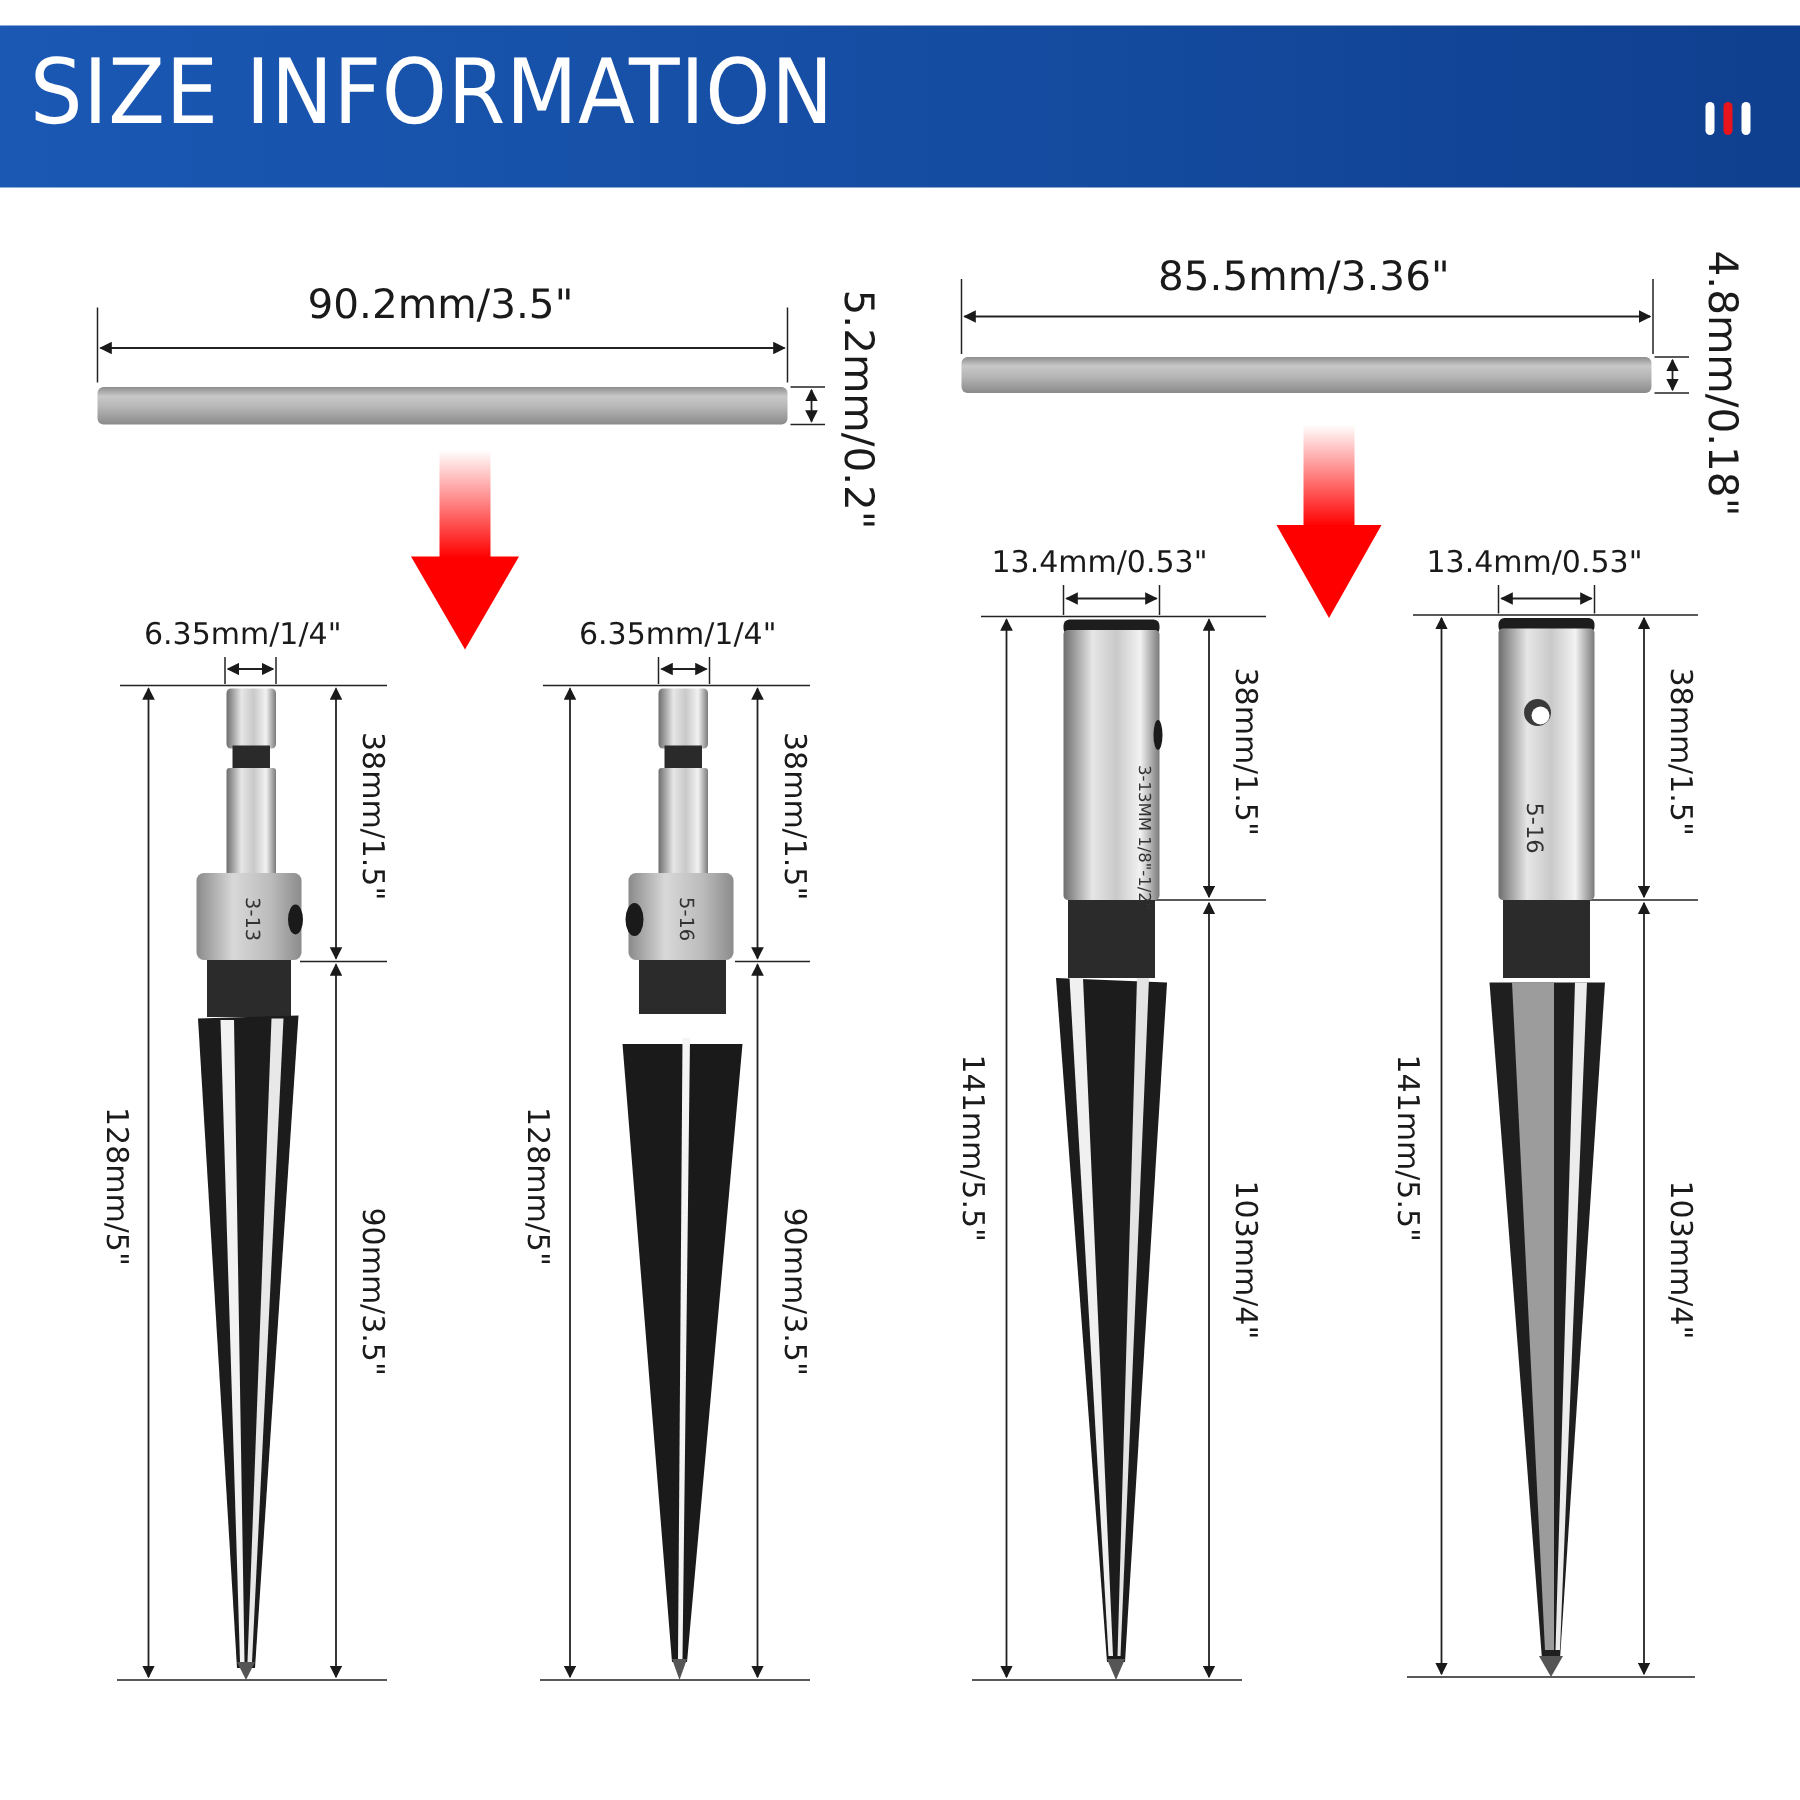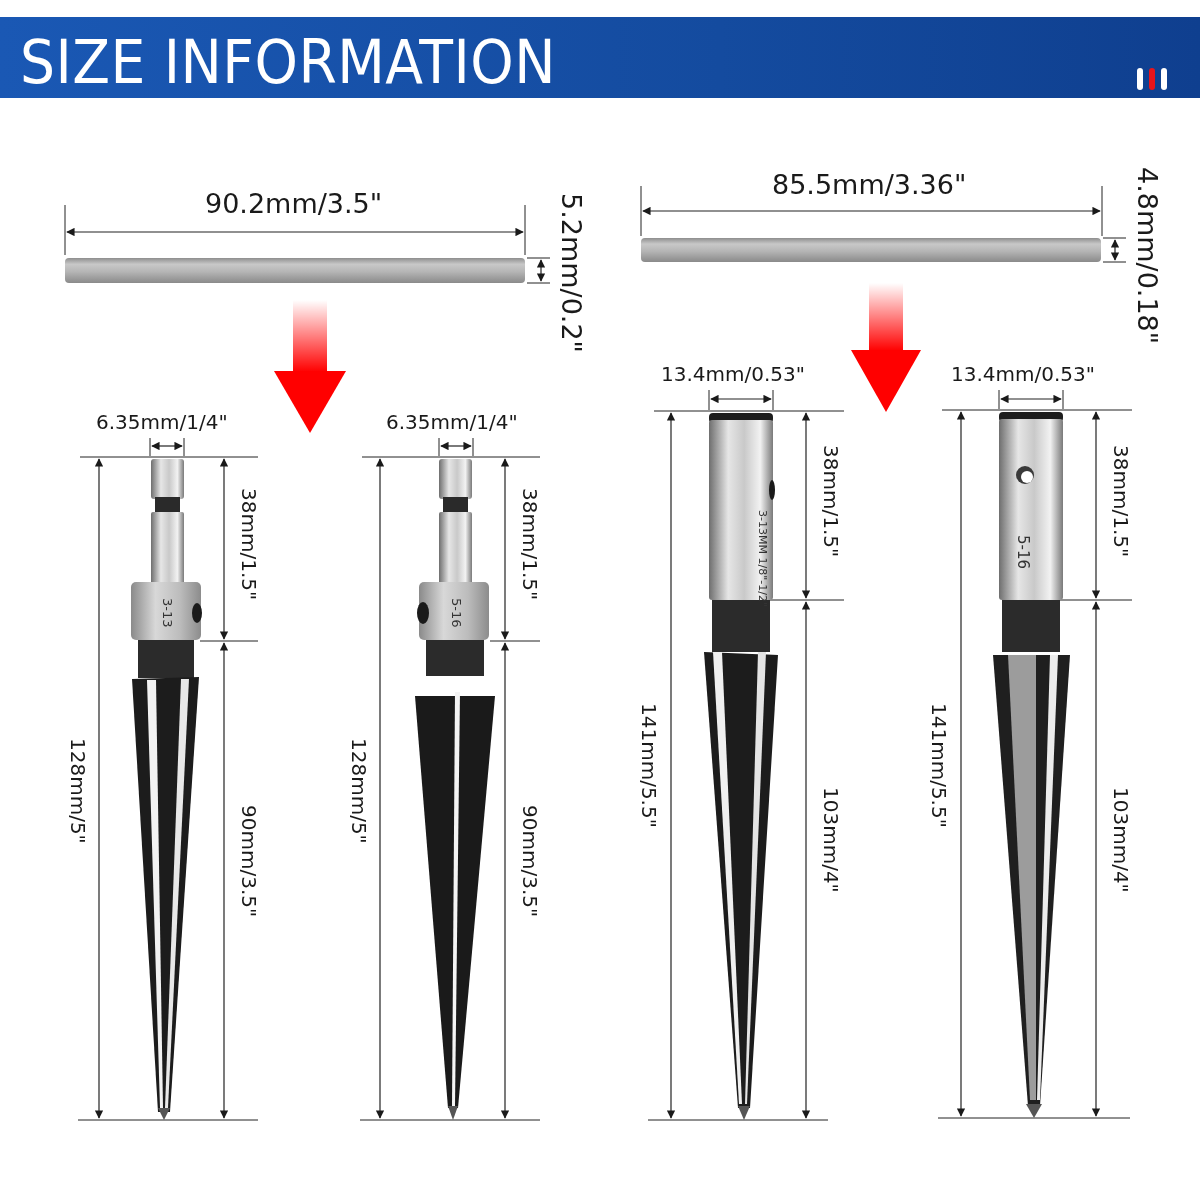--- a/index.html
+++ b/index.html
@@ -1,17 +1,17 @@
 <!DOCTYPE html>
 <html><head>
 <meta charset="utf-8">
 <style>
   html,body{margin:0;padding:0;}
   body{width:1200px;height:1200px;background:#ffffff;position:relative;overflow:hidden;font-family:"Liberation Sans","DejaVu Sans",sans-serif;}
-  .header{position:absolute;left:0;top:17px;width:1200px;height:81px;background:linear-gradient(90deg,#1a58b4 0%,#144b9f 60%,#0f3f8f 100%);}
+  .header{position:absolute;left:0;top:17px;width:1200px;height:108px;background:linear-gradient(90deg,#1a58b4 0%,#144b9f 60%,#0f3f8f 100%);}
   .header-title{position:absolute;left:20px;top:13px;font-size:60px;color:#fff;letter-spacing:0.5px;line-height:64px;font-family:"DejaVu Sans","Liberation Sans",sans-serif;font-weight:normal;transform:scaleX(0.92);transform-origin:left center;}
   .header-mark{position:absolute;left:1137px;top:51px;width:40px;height:24px;}
   .header-mark span{position:absolute;top:0;width:6px;height:22px;border-radius:3px;}
   .lbl{position:absolute;color:#1a1a1a;font-family:"DejaVu Sans","Liberation Sans",sans-serif;white-space:nowrap;line-height:1;}
   .lbl.big{font-size:27px;}
   .lbl.mid{font-size:20px;}
   .vert{transform-origin:0 0;transform:rotate(90deg);}
   svg.art{position:absolute;left:0;top:0;}
 </style>
 </head>

